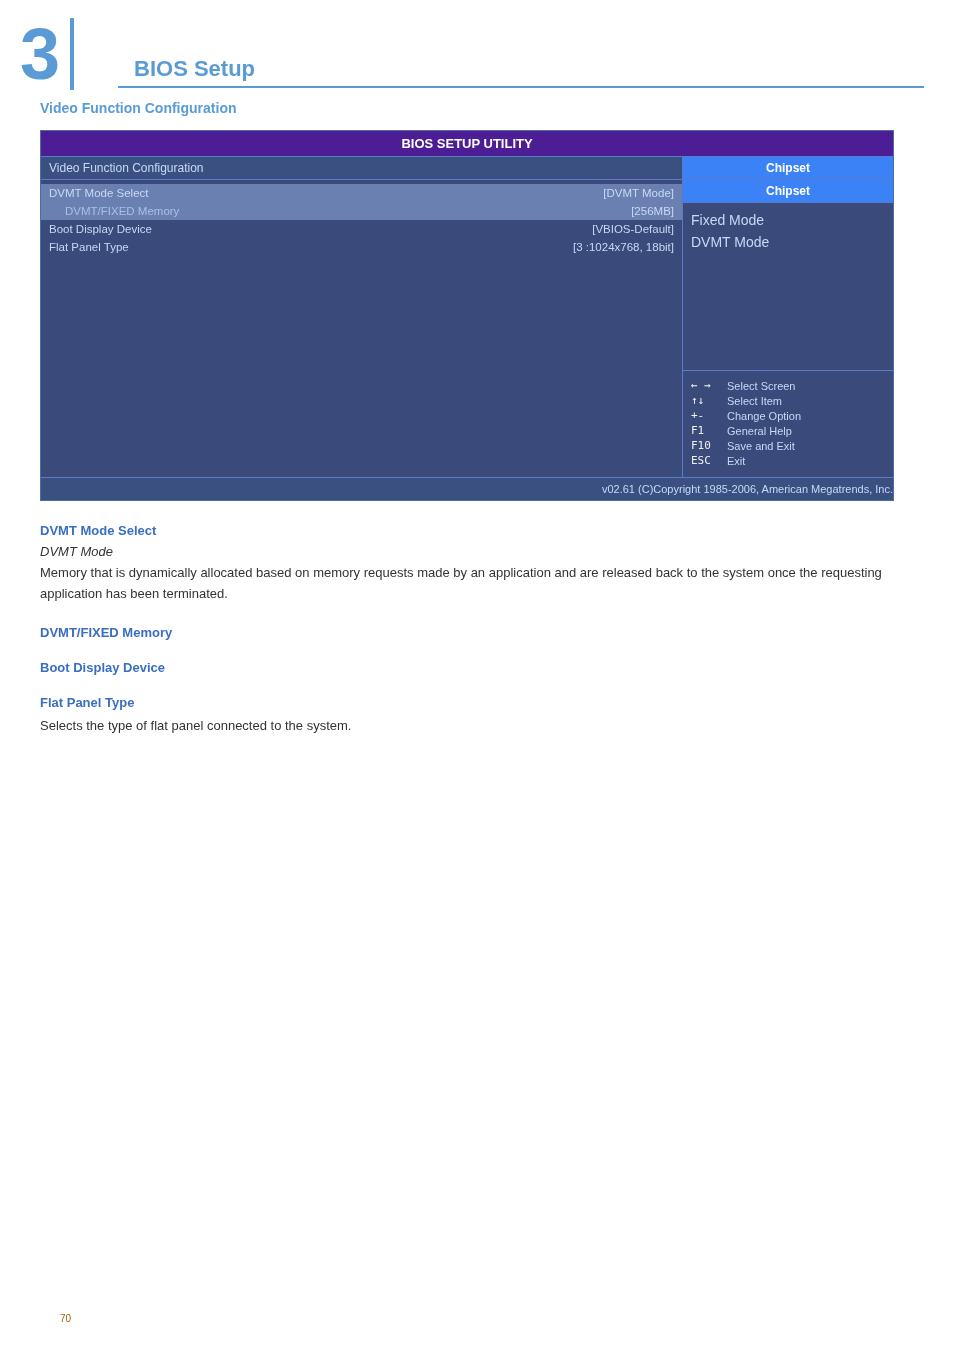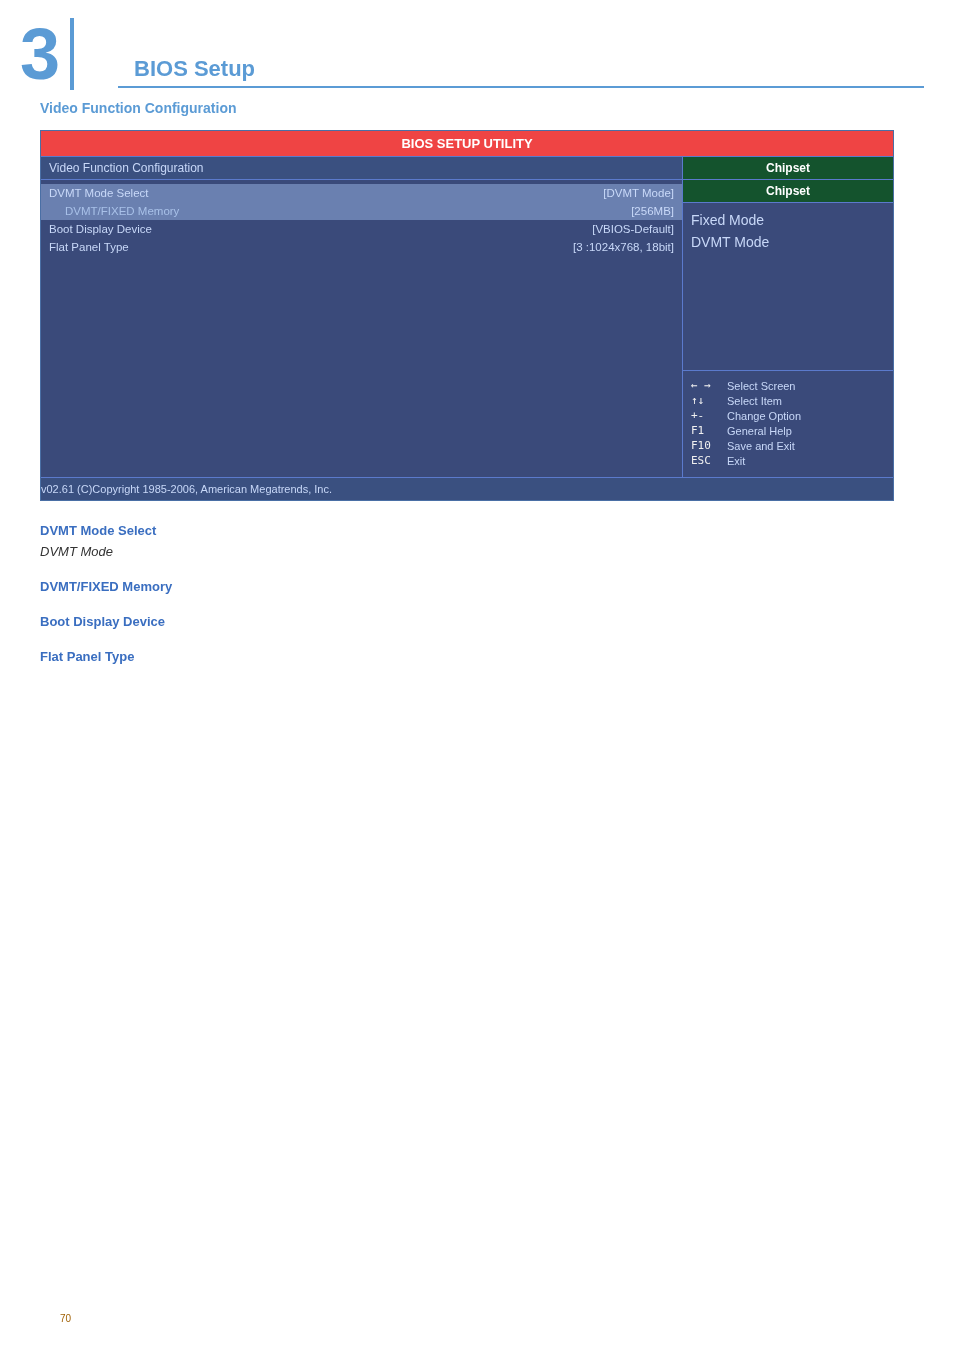--- a/index.html
+++ b/index.html
@@ -55,21 +55,21 @@
 
     
     .bios-box {
       border: 1px solid #4a6fa5;
       background: #3a4a7a;
       width: 100%;
       margin-bottom: 22px;
     }
 
     .bios-title-bar {
-      background: #ef4444;
+      background: #4c1d95;
       text-align: center;
       padding: 5px 0;
       color: #ffffff;
       font-size: 13px;
       font-weight: bold;
       border-bottom: 1px solid #5b7acc;
     }
 
     .bios-inner {
       display: flex;
@@ -81,21 +81,21 @@
       border-right: 1px solid #5b7acc;
       padding: 0;
     }
 
     .bios-right {
       width: 210px;
       padding: 0;
     }
 
     .bios-right-header {
-      background: #14532d;
+      background: #3b82f6;
       text-align: center;
       padding: 4px 8px;
       color: #ffffff;
       font-size: 12px;
       font-weight: bold;
       border-bottom: 1px solid #5b7acc;
     }
 
     .bios-left-header {
       color: #c8d8f8;
@@ -164,21 +164,21 @@
       color: #f0f0f0;
       font-family: monospace;
     }
 
     .key-help-row .key-desc {
       color: #c8d8f8;
     }
 
     .bios-footer {
       background: #3a5080;
-      text-align: left;
+      text-align: right;
       padding: 5px 0;
       color: #c8d8f8;
       font-size: 11px;
       border-top: 1px solid #5b7acc;
     }
 
     
     .bios-right-inner {
       display: flex;
       flex-direction: column;
@@ -319,29 +319,31 @@
         </div>
       </div>
     </div>
 
     <div class="bios-footer">v02.61 (C)Copyright 1985-2006, American Megatrends, Inc.</div>
   </div>
 
   <div class="desc-section">
     <div class="desc-title">DVMT Mode Select</div>
     <div class="desc-subtitle">DVMT Mode</div>
+    <div class="desc-text">Memory that is dynamically allocated based on memory requests made by an application and are released back to the system once the requesting application has been terminated.</div>
   </div>
 
   <div class="desc-section">
     <div class="desc-title">DVMT/FIXED Memory</div>
   </div>
 
   <div class="desc-section">
     <div class="desc-title">Boot Display Device</div>
   </div>
 
   <div class="desc-section">
     <div class="desc-title">Flat Panel Type</div>
+    <div class="desc-text">Selects the type of flat panel connected to the system.</div>
   </div>
 
 </div>
 
 <div class="page-number">70</div>
 
 </body></html>

